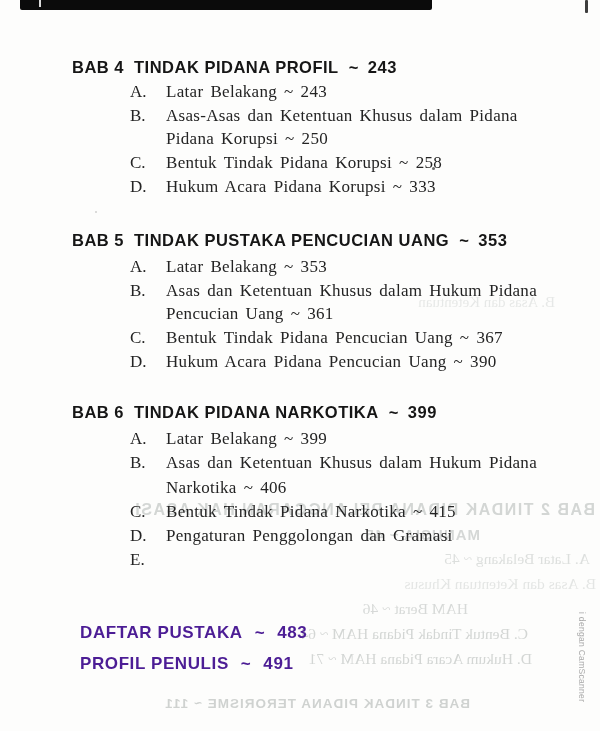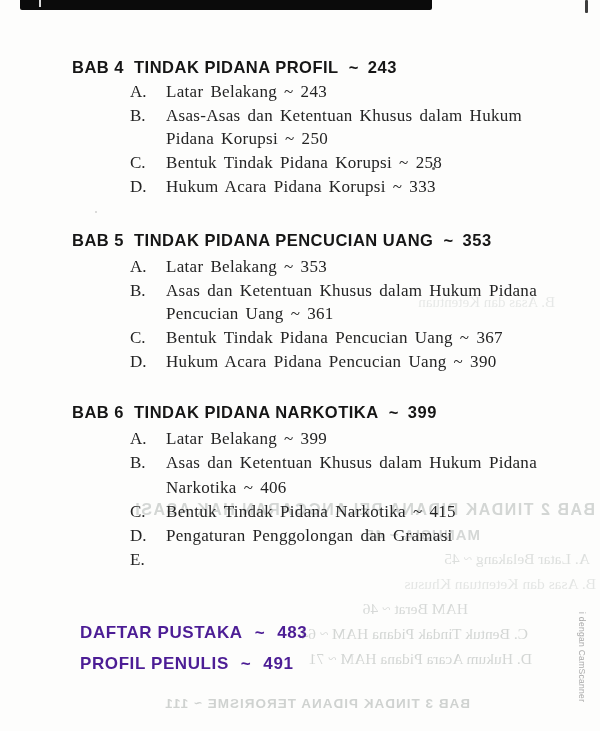--- a/index.html
+++ b/index.html
@@ -89,38 +89,38 @@
   <h2 class="bab-heading" style="top:59px;">
     <span class="bab-num">BAB 4</span><span class="bab-title">TINDAK PIDANA PROFIL</span><span class="tilde">~</span><span class="pagenum">243</span>
   </h2>
   <div class="items p-23" style="top:82px;">
     <div class="row">
         <span class="letter">A.</span>
         <span class="txt">Latar Belakang ~ 243</span>
       </div>
     <div class="row">
         <span class="letter">B.</span>
-        <span class="txt">Asas-Asas dan Ketentuan Khusus dalam Hukum</span>
+        <span class="txt">Asas-Asas dan Ketentuan Khusus dalam Pidana</span>
       </div>
     <div class="row">
         <span class="letter"></span>
         <span class="txt">Pidana Korupsi ~ 250</span>
       </div>
     <div class="row">
         <span class="letter">C.</span>
         <span class="txt">Bentuk Tindak Pidana Korupsi  ~ 258</span>
       </div>
     <div class="row">
         <span class="letter">D.</span>
         <span class="txt">Hukum Acara Pidana Korupsi ~ 333</span>
       </div>
   </div>
 
   <h2 class="bab-heading" style="top:232px;">
-    <span class="bab-num">BAB 5</span><span class="bab-title">TINDAK PIDANA PENCUCIAN UANG</span><span class="tilde">~</span><span class="pagenum">353</span>
+    <span class="bab-num">BAB 5</span><span class="bab-title">TINDAK PUSTAKA PENCUCIAN UANG</span><span class="tilde">~</span><span class="pagenum">353</span>
   </h2>
   <div class="items p-23" style="top:257px;">
     <div class="row">
         <span class="letter">A.</span>
         <span class="txt">Latar Belakang ~ 353</span>
       </div>
     <div class="row">
         <span class="letter">B.</span>
         <span class="txt">Asas dan Ketentuan Khusus dalam Hukum Pidana</span>
       </div>

